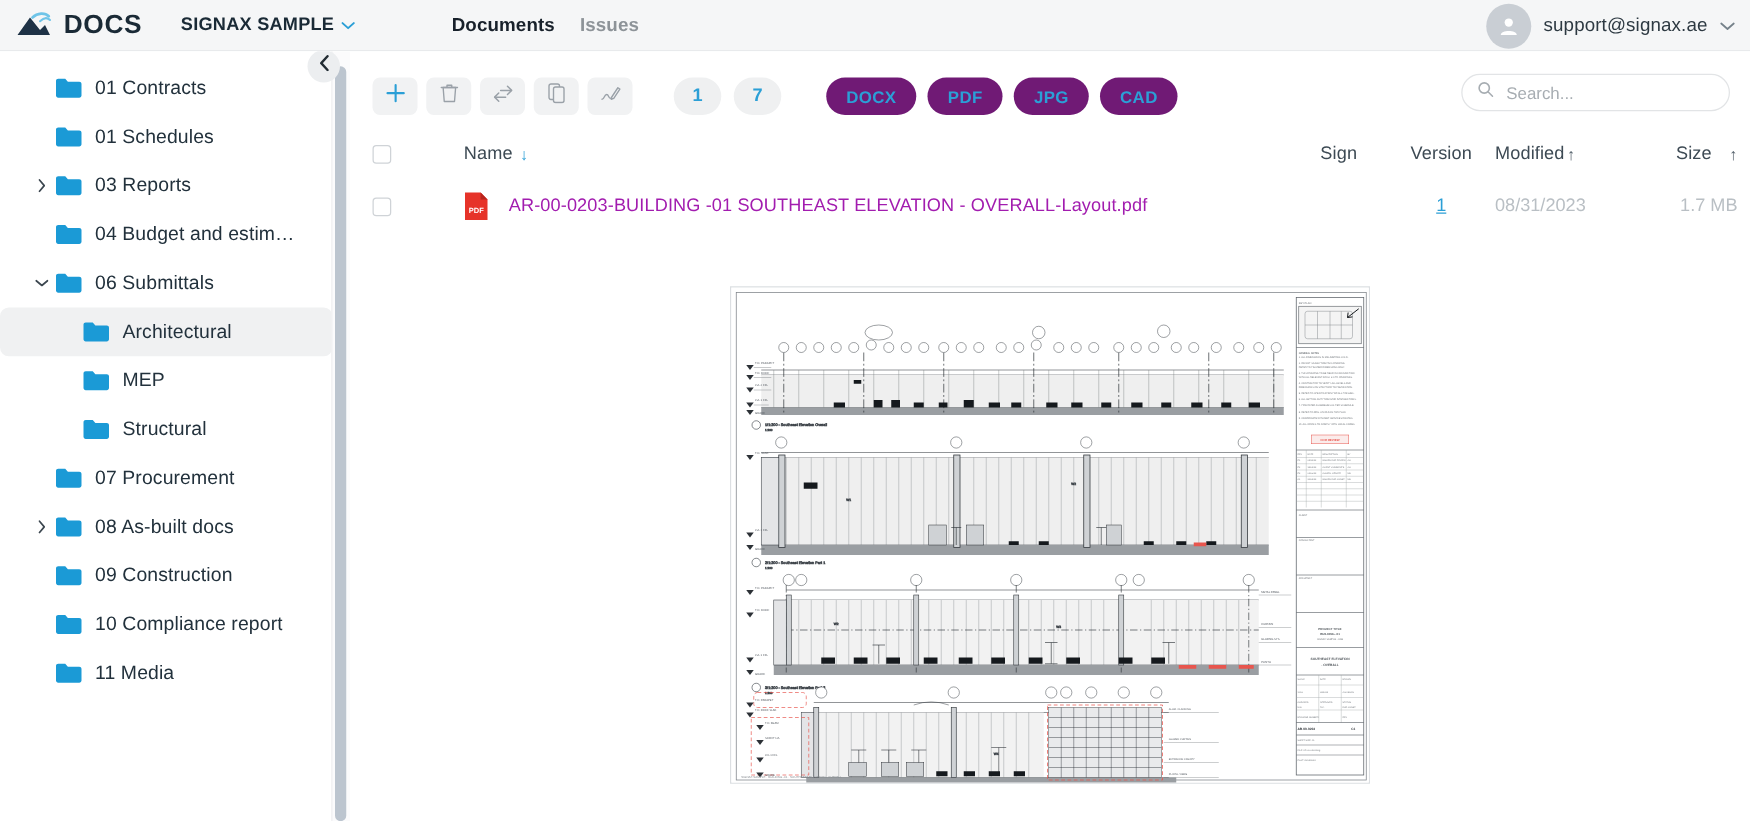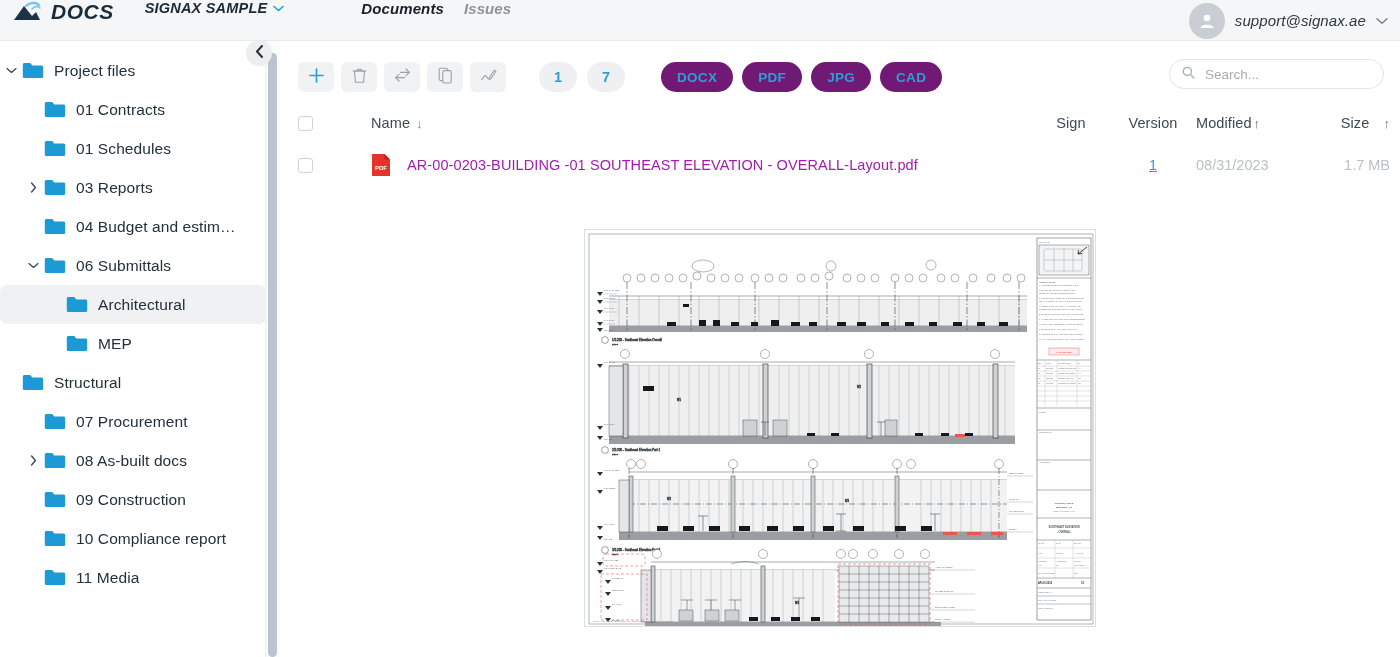--- a/index.html
+++ b/index.html
@@ -10,24 +10,23 @@
     background: #ffffff;
     font-family: "Liberation Sans", sans-serif;
     -webkit-font-smoothing: antialiased;
   }
 
   
   .header {
     height: 41px;
     background: #f5f6f7;
     display: flex;
-    align-items: flex-start;
+    align-items: center;
     position: relative;
     border-bottom: 1px solid #e8eaec;
-    font-style: italic;
   }
   .logo-block {
     display: flex; align-items: center;
     padding-left: 12px; gap: 9px;
   }
   .logo-mark { width: 30px; height: 24px; display:block; }
   .logo-text {
     font-size: 21px; font-weight: bold; color: #1a2a36;
     letter-spacing: 0.5px;
   }
@@ -255,33 +254,20 @@
           <path d="M1 1.8 L6 6.2 L11 1.8" stroke="#4b5b66" stroke-width="1.4" fill="none" stroke-linecap="round" stroke-linejoin="round"></path>
         </svg>
     </span>
   </div>
 </div>
 
 <div class="body-wrap">
 
   <div class="sidebar">
     <div id="tree-host">
-        <div class="tree-row" style="padding-left: 0px;">
-          <span class="twisty">
-            <svg width="11" height="7" viewBox="0 0 11 7">
-              <path d="M1 1.6 L5.5 5.4 L10 1.6" stroke="#3c4750" stroke-width="1.35" fill="none" stroke-linecap="round" stroke-linejoin="round"></path>
-            </svg>
-          </span>
-          <span>
-            <svg class="folder-ico" viewBox="0 0 22 17">
-              <path d="M0.8 2.6 C0.8 1.6 1.6 0.9 2.6 0.9 H8.2 L10.3 3.4 H19.4 C20.4 3.4 21.2 4.1 21.2 5.1 V14.4 C21.2 15.4 20.4 16.1 19.4 16.1 H2.6 C1.6 16.1 0.8 15.4 0.8 14.4 Z" fill="#1b9ad6"></path>
-            </svg>
-          </span>
-          <span class="tree-label">Project files</span>
-        </div>
         <div class="tree-row" style="padding-left: 22px;">
           <span class="twisty"></span>
           <span>
             <svg class="folder-ico" viewBox="0 0 22 17">
               <path d="M0.8 2.6 C0.8 1.6 1.6 0.9 2.6 0.9 H8.2 L10.3 3.4 H19.4 C20.4 3.4 21.2 4.1 21.2 5.1 V14.4 C21.2 15.4 20.4 16.1 19.4 16.1 H2.6 C1.6 16.1 0.8 15.4 0.8 14.4 Z" fill="#1b9ad6"></path>
             </svg>
           </span>
           <span class="tree-label">01 Contracts</span>
         </div>
         <div class="tree-row" style="padding-left: 22px;">
@@ -339,21 +325,21 @@
         </div>
         <div class="tree-row" style="padding-left: 44px;">
           <span class="twisty"></span>
           <span>
             <svg class="folder-ico" viewBox="0 0 22 17">
               <path d="M0.8 2.6 C0.8 1.6 1.6 0.9 2.6 0.9 H8.2 L10.3 3.4 H19.4 C20.4 3.4 21.2 4.1 21.2 5.1 V14.4 C21.2 15.4 20.4 16.1 19.4 16.1 H2.6 C1.6 16.1 0.8 15.4 0.8 14.4 Z" fill="#1b9ad6"></path>
             </svg>
           </span>
           <span class="tree-label">MEP</span>
         </div>
-        <div class="tree-row" style="">
+        <div class="tree-row" style="padding-left: 44px;">
           <span class="twisty"></span>
           <span>
             <svg class="folder-ico" viewBox="0 0 22 17">
               <path d="M0.8 2.6 C0.8 1.6 1.6 0.9 2.6 0.9 H8.2 L10.3 3.4 H19.4 C20.4 3.4 21.2 4.1 21.2 5.1 V14.4 C21.2 15.4 20.4 16.1 19.4 16.1 H2.6 C1.6 16.1 0.8 15.4 0.8 14.4 Z" fill="#1b9ad6"></path>
             </svg>
           </span>
           <span class="tree-label">Structural</span>
         </div>
         <div class="tree-row" style="padding-left: 22px;">
           <span class="twisty"></span>

